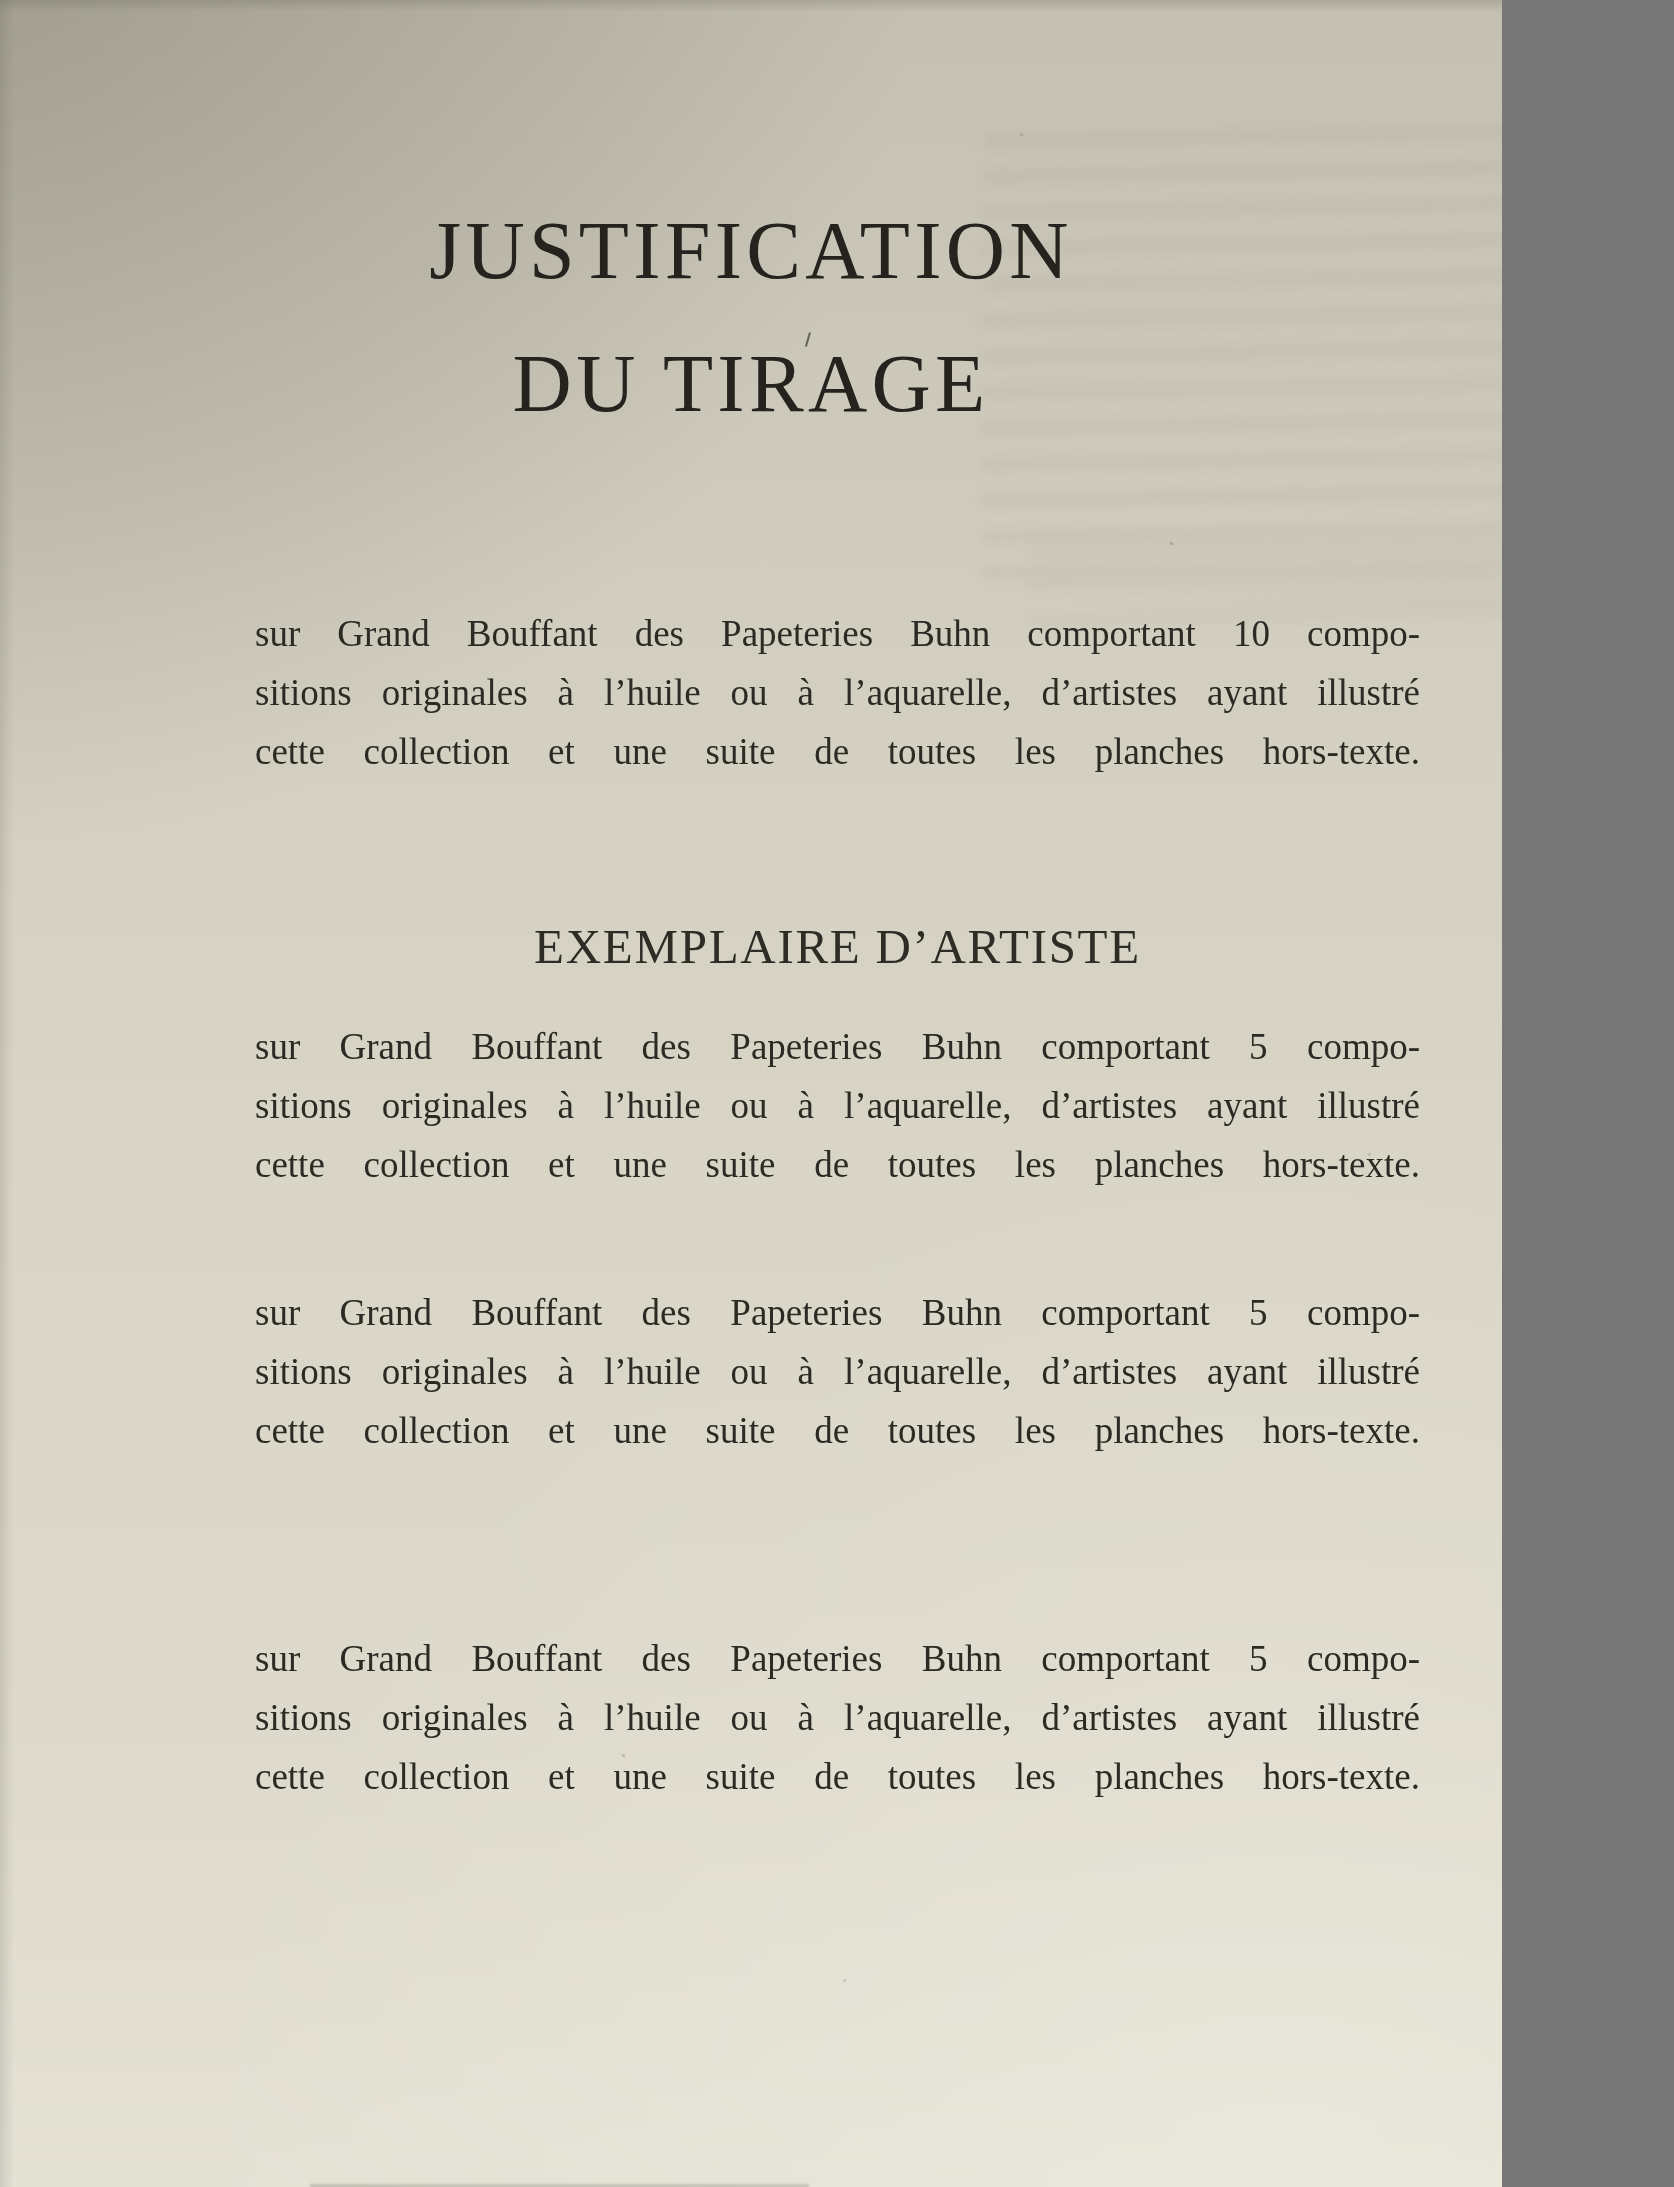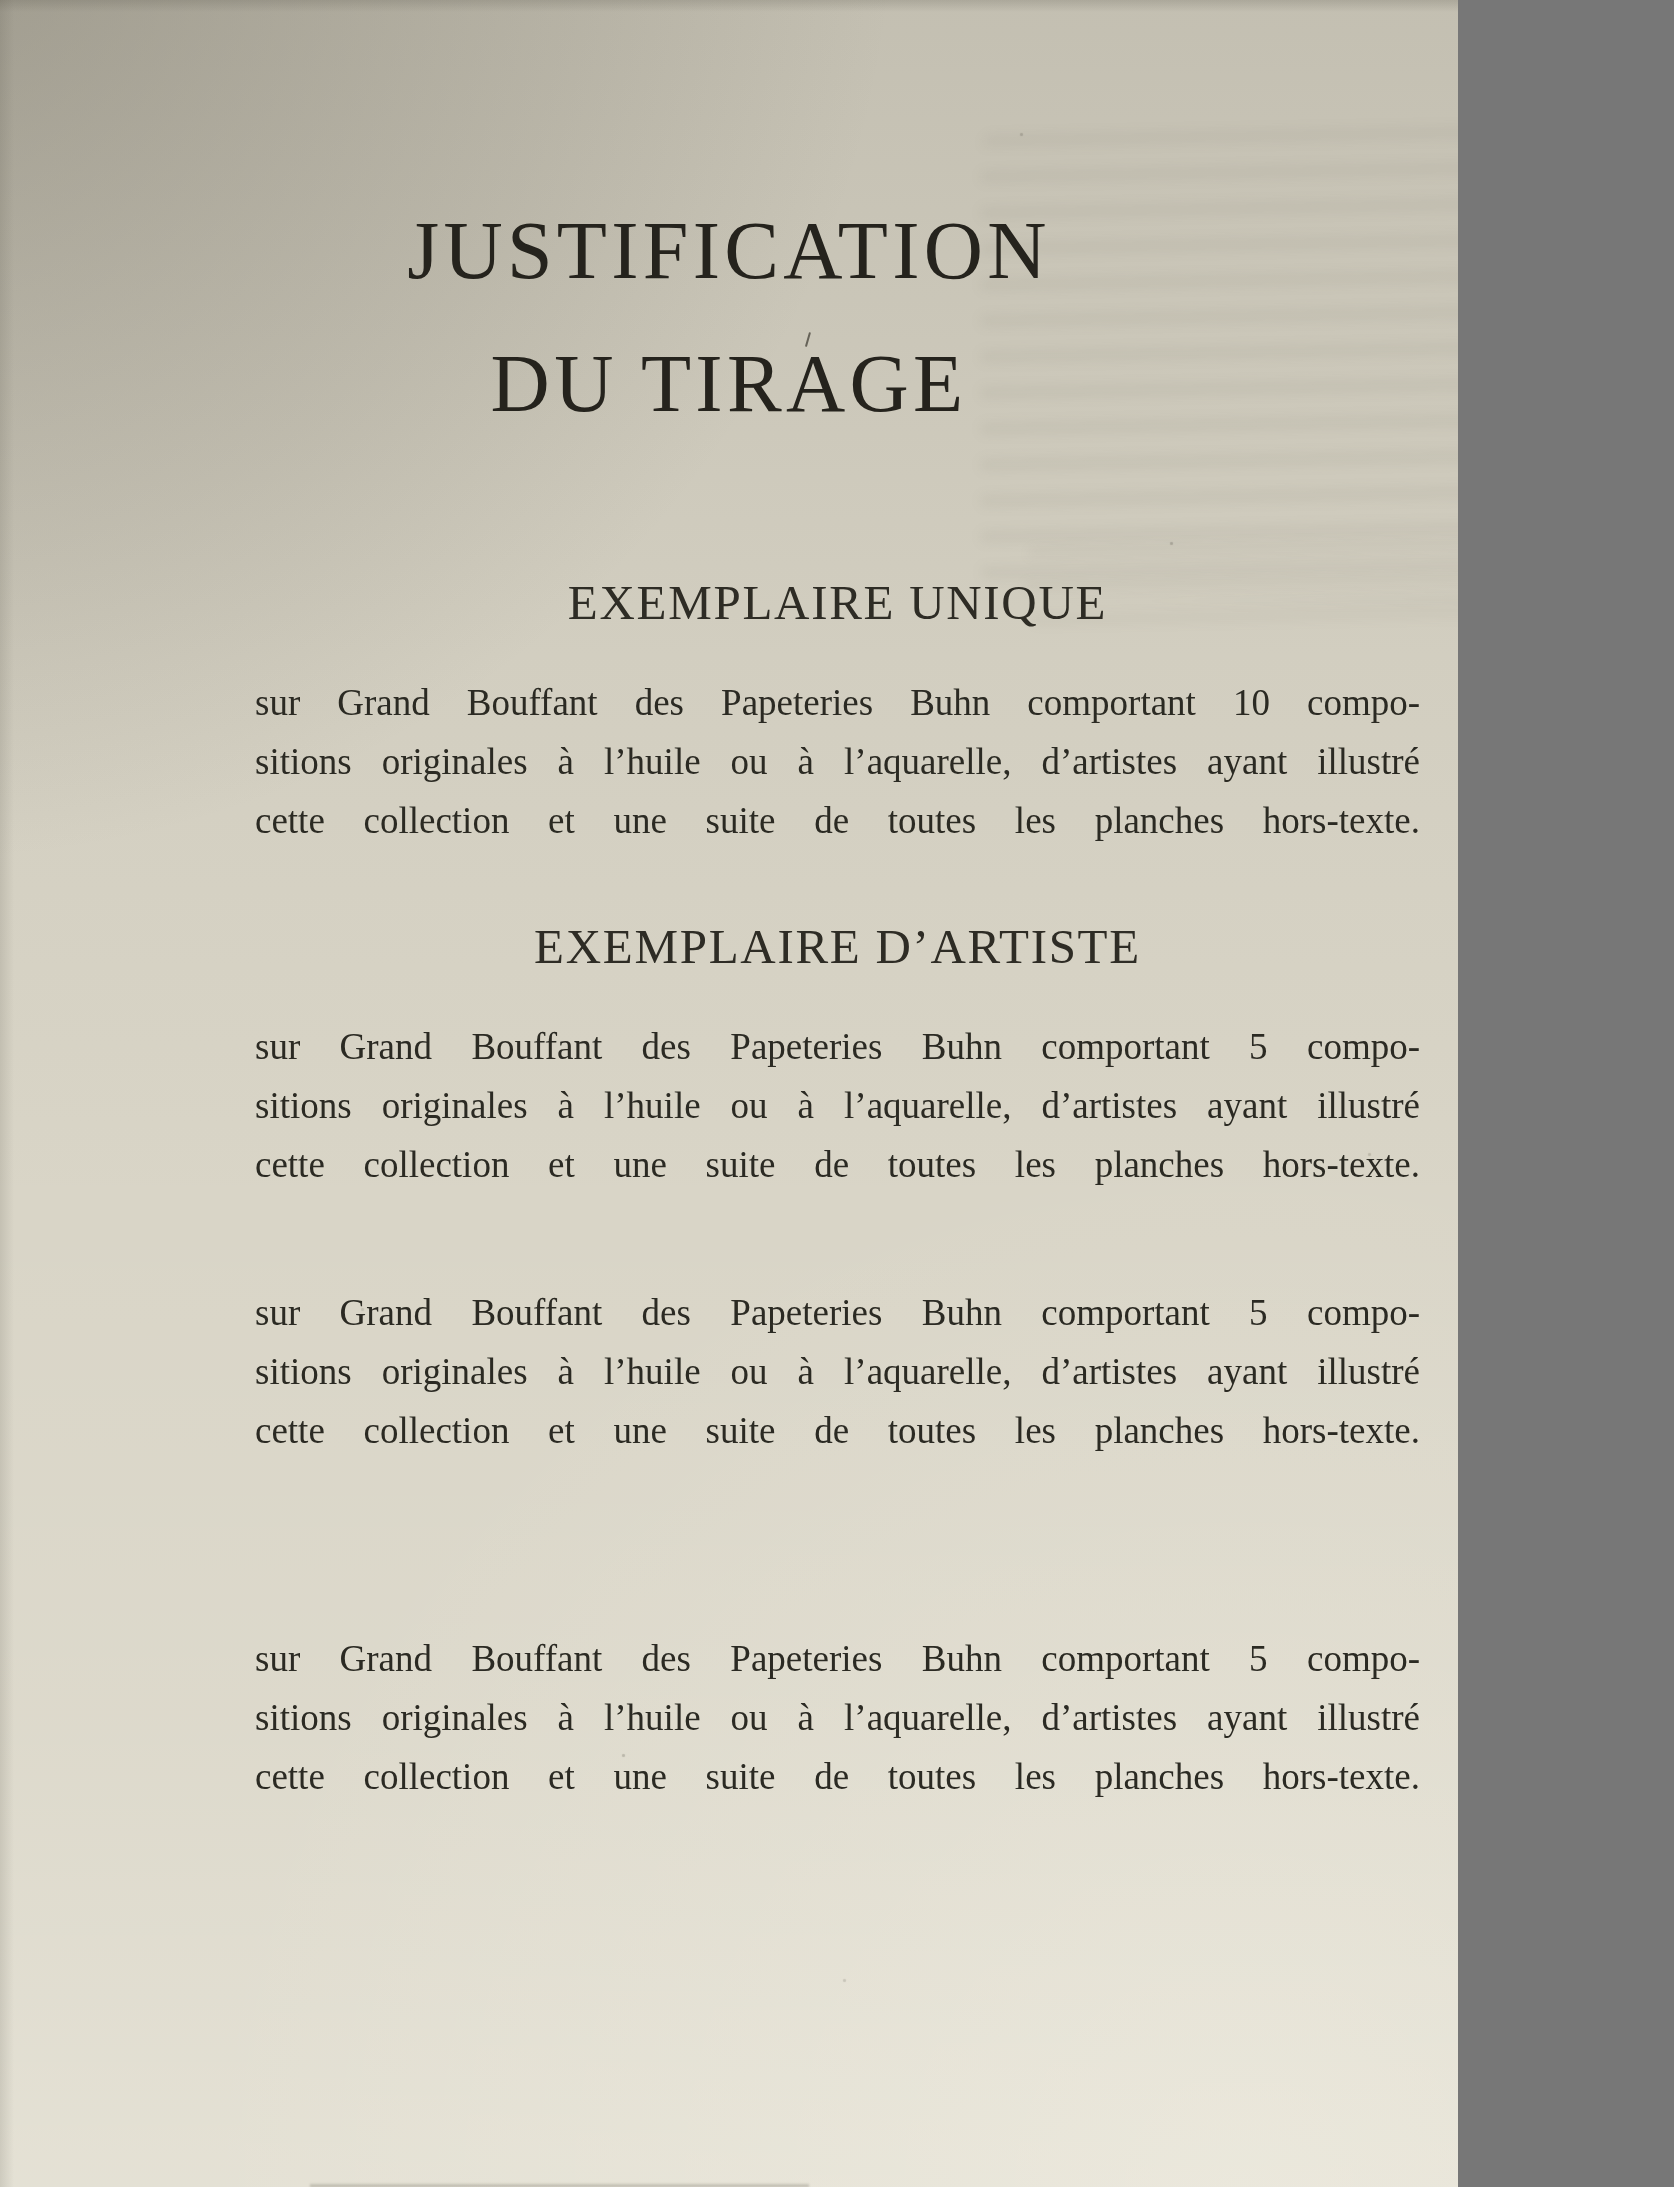--- a/index.html
+++ b/index.html
@@ -13,20 +13,21 @@
     height: 2187px;
     overflow: hidden;
     font-family: "Liberation Serif", "DejaVu Serif", serif;
     color: #2b2a23;
     background-color: #d9d5c7;
     background-image:
       radial-gradient(90% 60% at -5% -5%, rgba(100,96,84,0.40), rgba(100,96,84,0.14) 50%, rgba(100,96,84,0) 74%),
       linear-gradient(180deg, rgba(118,114,101,0.22) 0%, rgba(118,114,101,0.07) 30%, rgba(118,114,101,0) 55%),
       linear-gradient(0deg, rgba(255,253,244,0.30) 0%, rgba(255,253,244,0.10) 22%, rgba(255,253,244,0) 45%),
       radial-gradient(120% 80% at 85% 100%, rgba(255,252,242,0.25), rgba(255,252,242,0) 60%);
+    padding-left: 44px;
   }
 
   
   .top-edge {
     position: absolute; left: 0; top: 0; width: 100%; height: 12px;
     background: linear-gradient(180deg, rgba(88,85,74,0.22), rgba(88,85,74,0));
   }
   .left-edge {
     position: absolute; left: 0; top: 0; width: 13.8px; height: 100%;
     background: linear-gradient(90deg, rgba(88,85,74,0.16), rgba(88,85,74,0));
@@ -130,21 +131,20 @@
   <div class="ghost ghost-b"></div>
   <div class="flecks"></div>
   <div class="stray-mark"></div>
 
   <div>
     <div class="title-line title-line-1">JUSTIFICATION</div>
     <div class="title-line title-line-2">DU TIRAGE</div>
   </div>
 
   <div class="section section-0">
-    <div class="section-heading">EXEMPLAIRE UNIQUE</div>
     <div class="section-body">
       <div class="body-line">sur Grand Bouffant des Papeteries Buhn comportant 10 compo-</div>
       <div class="body-line">sitions originales à l’huile ou à l’aquarelle, d’artistes ayant illustré</div>
       <div class="body-line">cette collection et une suite de toutes les planches hors-texte.</div>
     </div>
   </div>
 
   <div class="section section-1">
     <div class="section-heading">EXEMPLAIRE D’ARTISTE</div>
     <div class="section-body">

